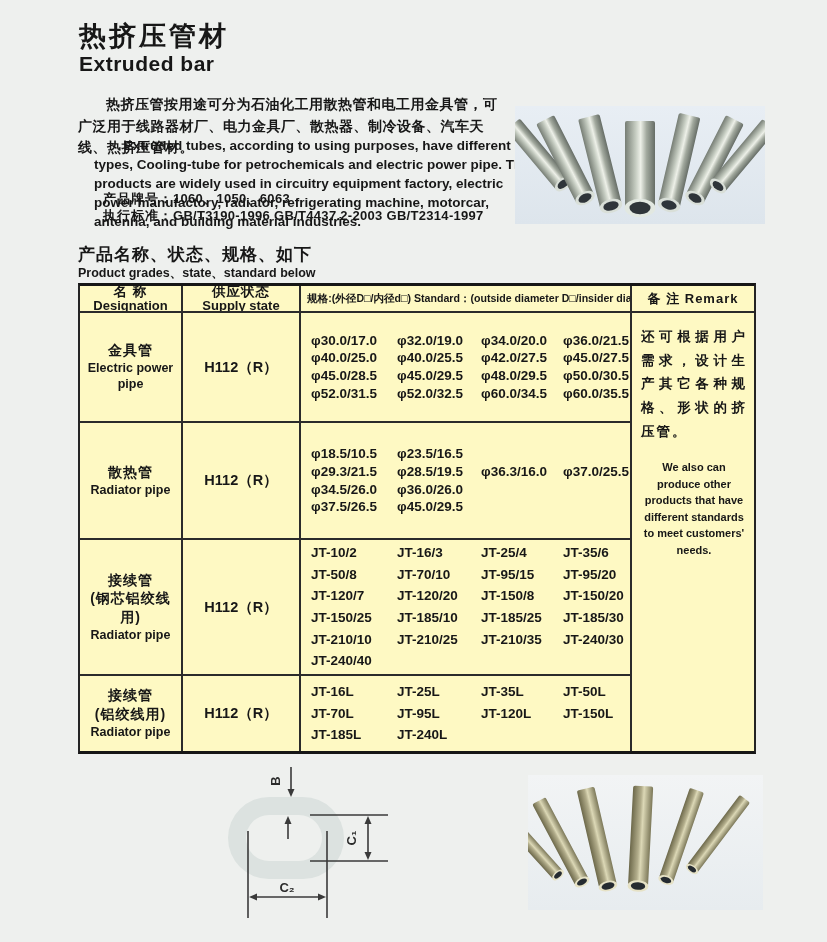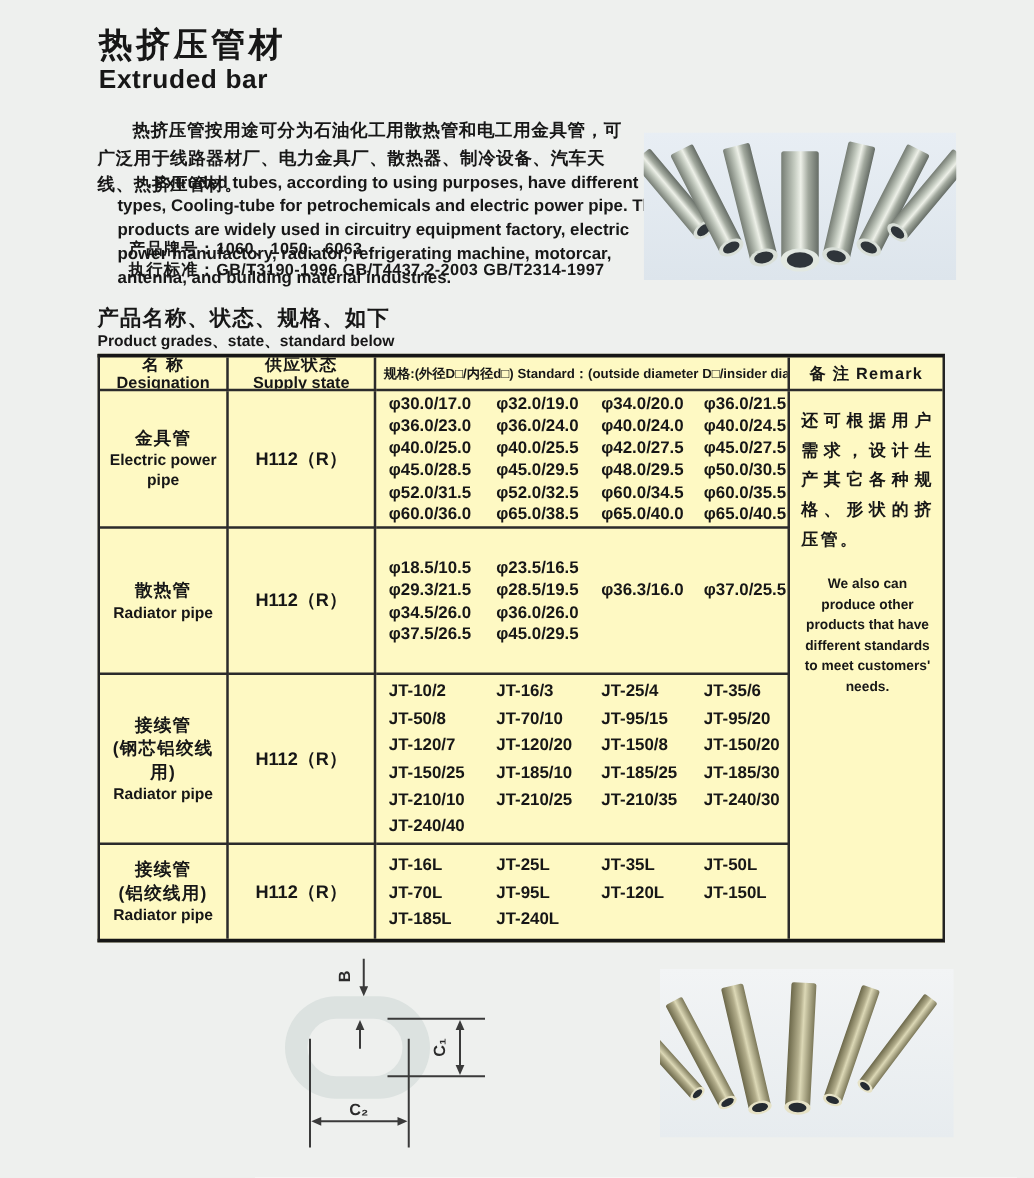--- a/index.html
+++ b/index.html
@@ -169,48 +169,36 @@
       </div>
       <div class="cell supply-cell rb" style="grid-area: 2 / 2;">H112（R）</div>
       <div class="cell spec-cell r0 rb" style="grid-area: 2 / 3;">
         <div class="spec-line">
           <span class="spec-item">φ30.0/17.0</span>
           <span class="spec-item">φ32.0/19.0</span>
           <span class="spec-item">φ34.0/20.0</span>
           <span class="spec-item">φ36.0/21.5</span>
         </div>
         <div class="spec-line">
-          <span class="spec-item">φ36.0/23.0</span>
-          <span class="spec-item">φ36.0/24.0</span>
-          <span class="spec-item">φ40.0/24.0</span>
-          <span class="spec-item">φ40.0/24.5</span>
-        </div>
-        <div class="spec-line">
           <span class="spec-item">φ40.0/25.0</span>
           <span class="spec-item">φ40.0/25.5</span>
           <span class="spec-item">φ42.0/27.5</span>
           <span class="spec-item">φ45.0/27.5</span>
         </div>
         <div class="spec-line">
           <span class="spec-item">φ45.0/28.5</span>
           <span class="spec-item">φ45.0/29.5</span>
           <span class="spec-item">φ48.0/29.5</span>
           <span class="spec-item">φ50.0/30.5</span>
         </div>
         <div class="spec-line">
           <span class="spec-item">φ52.0/31.5</span>
           <span class="spec-item">φ52.0/32.5</span>
           <span class="spec-item">φ60.0/34.5</span>
           <span class="spec-item">φ60.0/35.5</span>
-        </div>
-        <div class="spec-line">
-          <span class="spec-item">φ60.0/36.0</span>
-          <span class="spec-item">φ65.0/38.5</span>
-          <span class="spec-item">φ65.0/40.0</span>
-          <span class="spec-item">φ65.0/40.5</span>
         </div>
       </div>
       <div class="cell name-cell rb" style="grid-area: 3 / 1;">
         <div class="zh">散热管</div>
         <div class="en">Radiator pipe</div>
       </div>
       <div class="cell supply-cell rb" style="grid-area: 3 / 2;">H112（R）</div>
       <div class="cell spec-cell r1 rb" style="grid-area: 3 / 3;">
         <div class="spec-line">
           <span class="spec-item">φ18.5/10.5</span>

